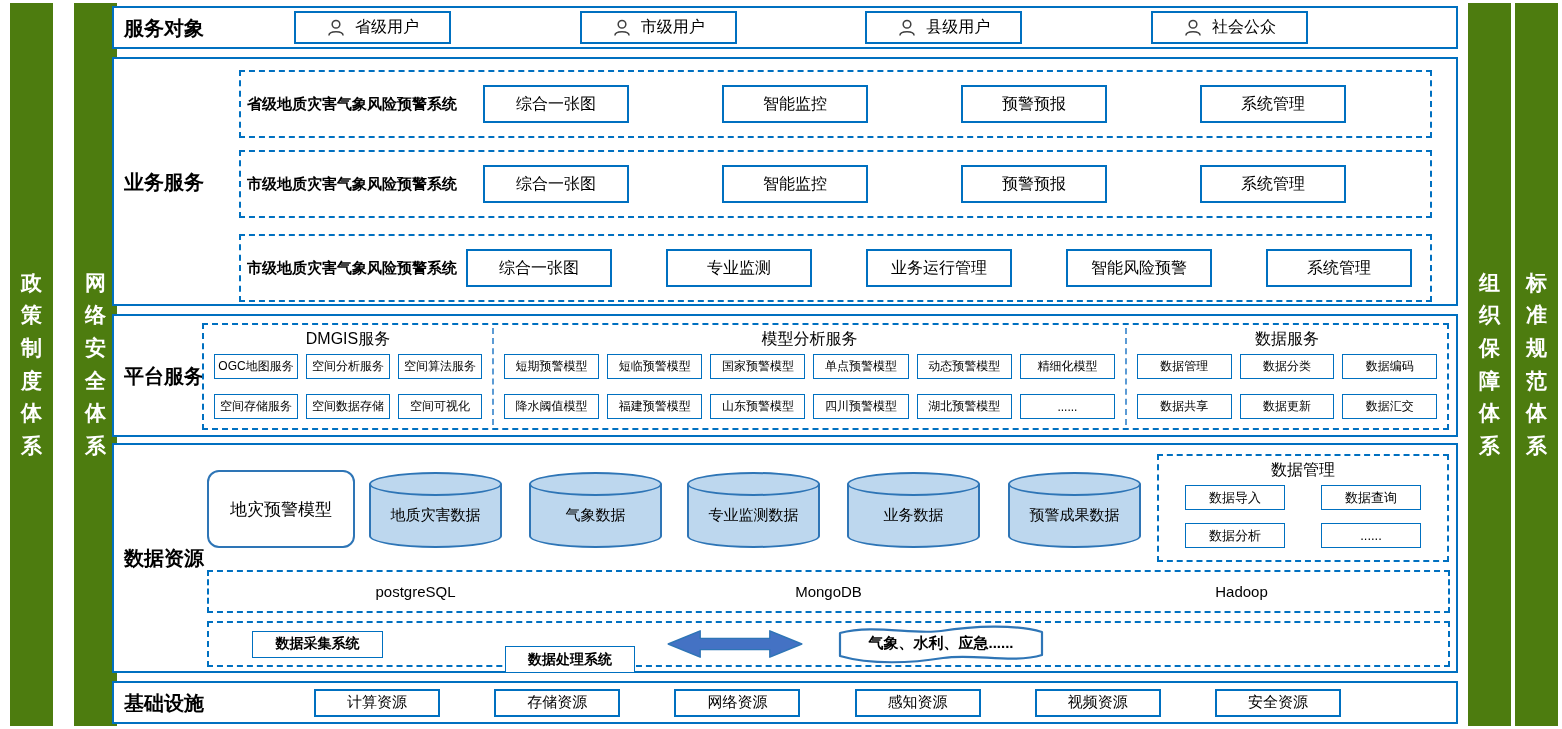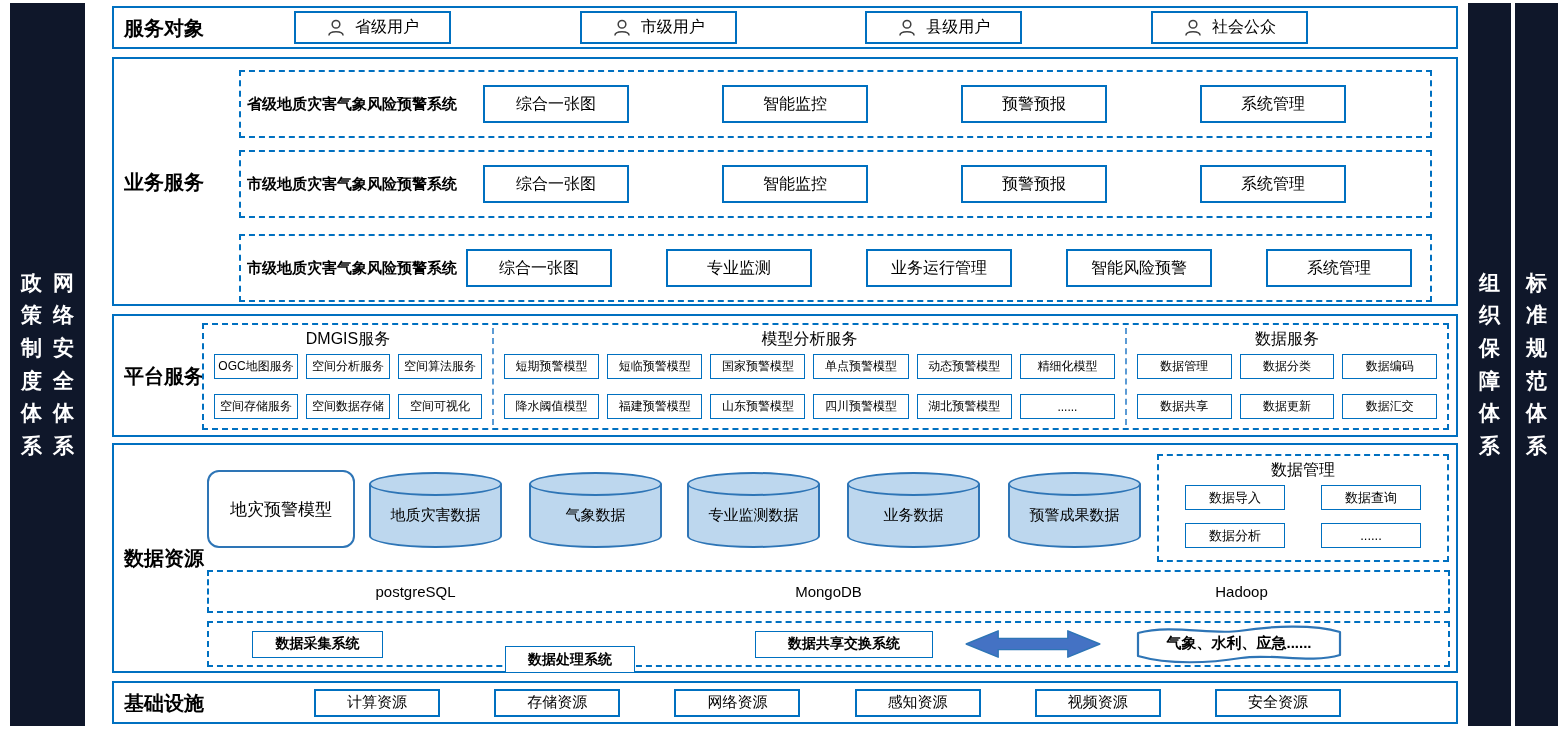--- a/index.html
+++ b/index.html
@@ -1,20 +1,20 @@
 <!DOCTYPE html>
 <html><head>
 <meta charset="utf-8">
 <style>
   * { box-sizing: border-box; margin: 0; padding: 0; }
   html,body { width:1562px; height:729px; background:#ffffff; font-family:"Liberation Sans","DejaVu Sans",sans-serif; color:#000; }
   .canvas { position:relative; width:1562px; height:729px; background:#fff; overflow:hidden; }
 
   
-  .vbar { position:absolute; top:3px; height:723px; width:43px; background:#0f172a;
+  .vbar { position:absolute; top:3px; height:723px; width:43px; background:#4d7c0f;
           display:flex; align-items:center; justify-content:center; }
   .vbar span { display:block; width:23px; text-align:center; color:#fff; font-weight:bold;
                font-size:21px; line-height:1.55; word-break:break-all; }
 
   
   .section { position:absolute; left:112px; width:1346px; border:2px solid #0070C0; background:#fff; }
   .sec-targets  { top:6px;   height:43px; }
   .sec-business { top:57px;  height:249px; }
   .sec-platform { top:314px; height:123px; }
   .sec-data     { top:443px; height:230px; }
@@ -93,21 +93,21 @@
                display:flex; align-items:center; justify-content:center; font-size:15px; }
 </style>
 </head>
 <body>
 
 <div class="canvas">
 
   <div class="vbar" style="left:10px">
       <span>政策制度体系</span>
     </div>
-  <div class="vbar" style="left:42px">
+  <div class="vbar" style="left:74px">
       <span>网络安全体系</span>
     </div>
   <div class="vbar" style="left:1468px">
       <span>组织保障体系</span>
     </div>
   <div class="vbar" style="left:1515px">
       <span>标准规范体系</span>
     </div>
 
   <div class="section sec-targets">
@@ -280,21 +280,20 @@
 
     <div class="db-box">
       <span>postgreSQL</span>
       <span>MongoDB</span>
       <span>Hadoop</span>
     </div>
 
     <div class="flow-box">
       <div class="flow-item f0">数据采集系统</div>
       <div class="flow-item f1">数据处理系统</div>
-      <div class="flow-item f2">数据共享交换系统</div>
       <svg class="flow-arrow" viewBox="0 0 150 34">
         <path d="M4,17 L38,3 L38,11 L112,11 L112,3 L146,17 L112,31 L112,23 L38,23 L38,31 Z" fill="#4472C4" stroke="#2E75B6" stroke-width="1.5" stroke-linejoin="round"></path>
       </svg>
       <div class="tape-wrap">
         <svg viewBox="0 0 216 44">
           <path d="M7,11 C40,2 80,13 108,9 C140,4 182,2 209,10 L209,33 C180,42 140,31 110,36 C80,41 38,43 7,34 Z" fill="#ffffff" stroke="#2E75B6" stroke-width="2.2" stroke-linejoin="round"></path>
         </svg>
         <div class="tape-label">气象、水利、应急......</div>
       </div>
     </div>

